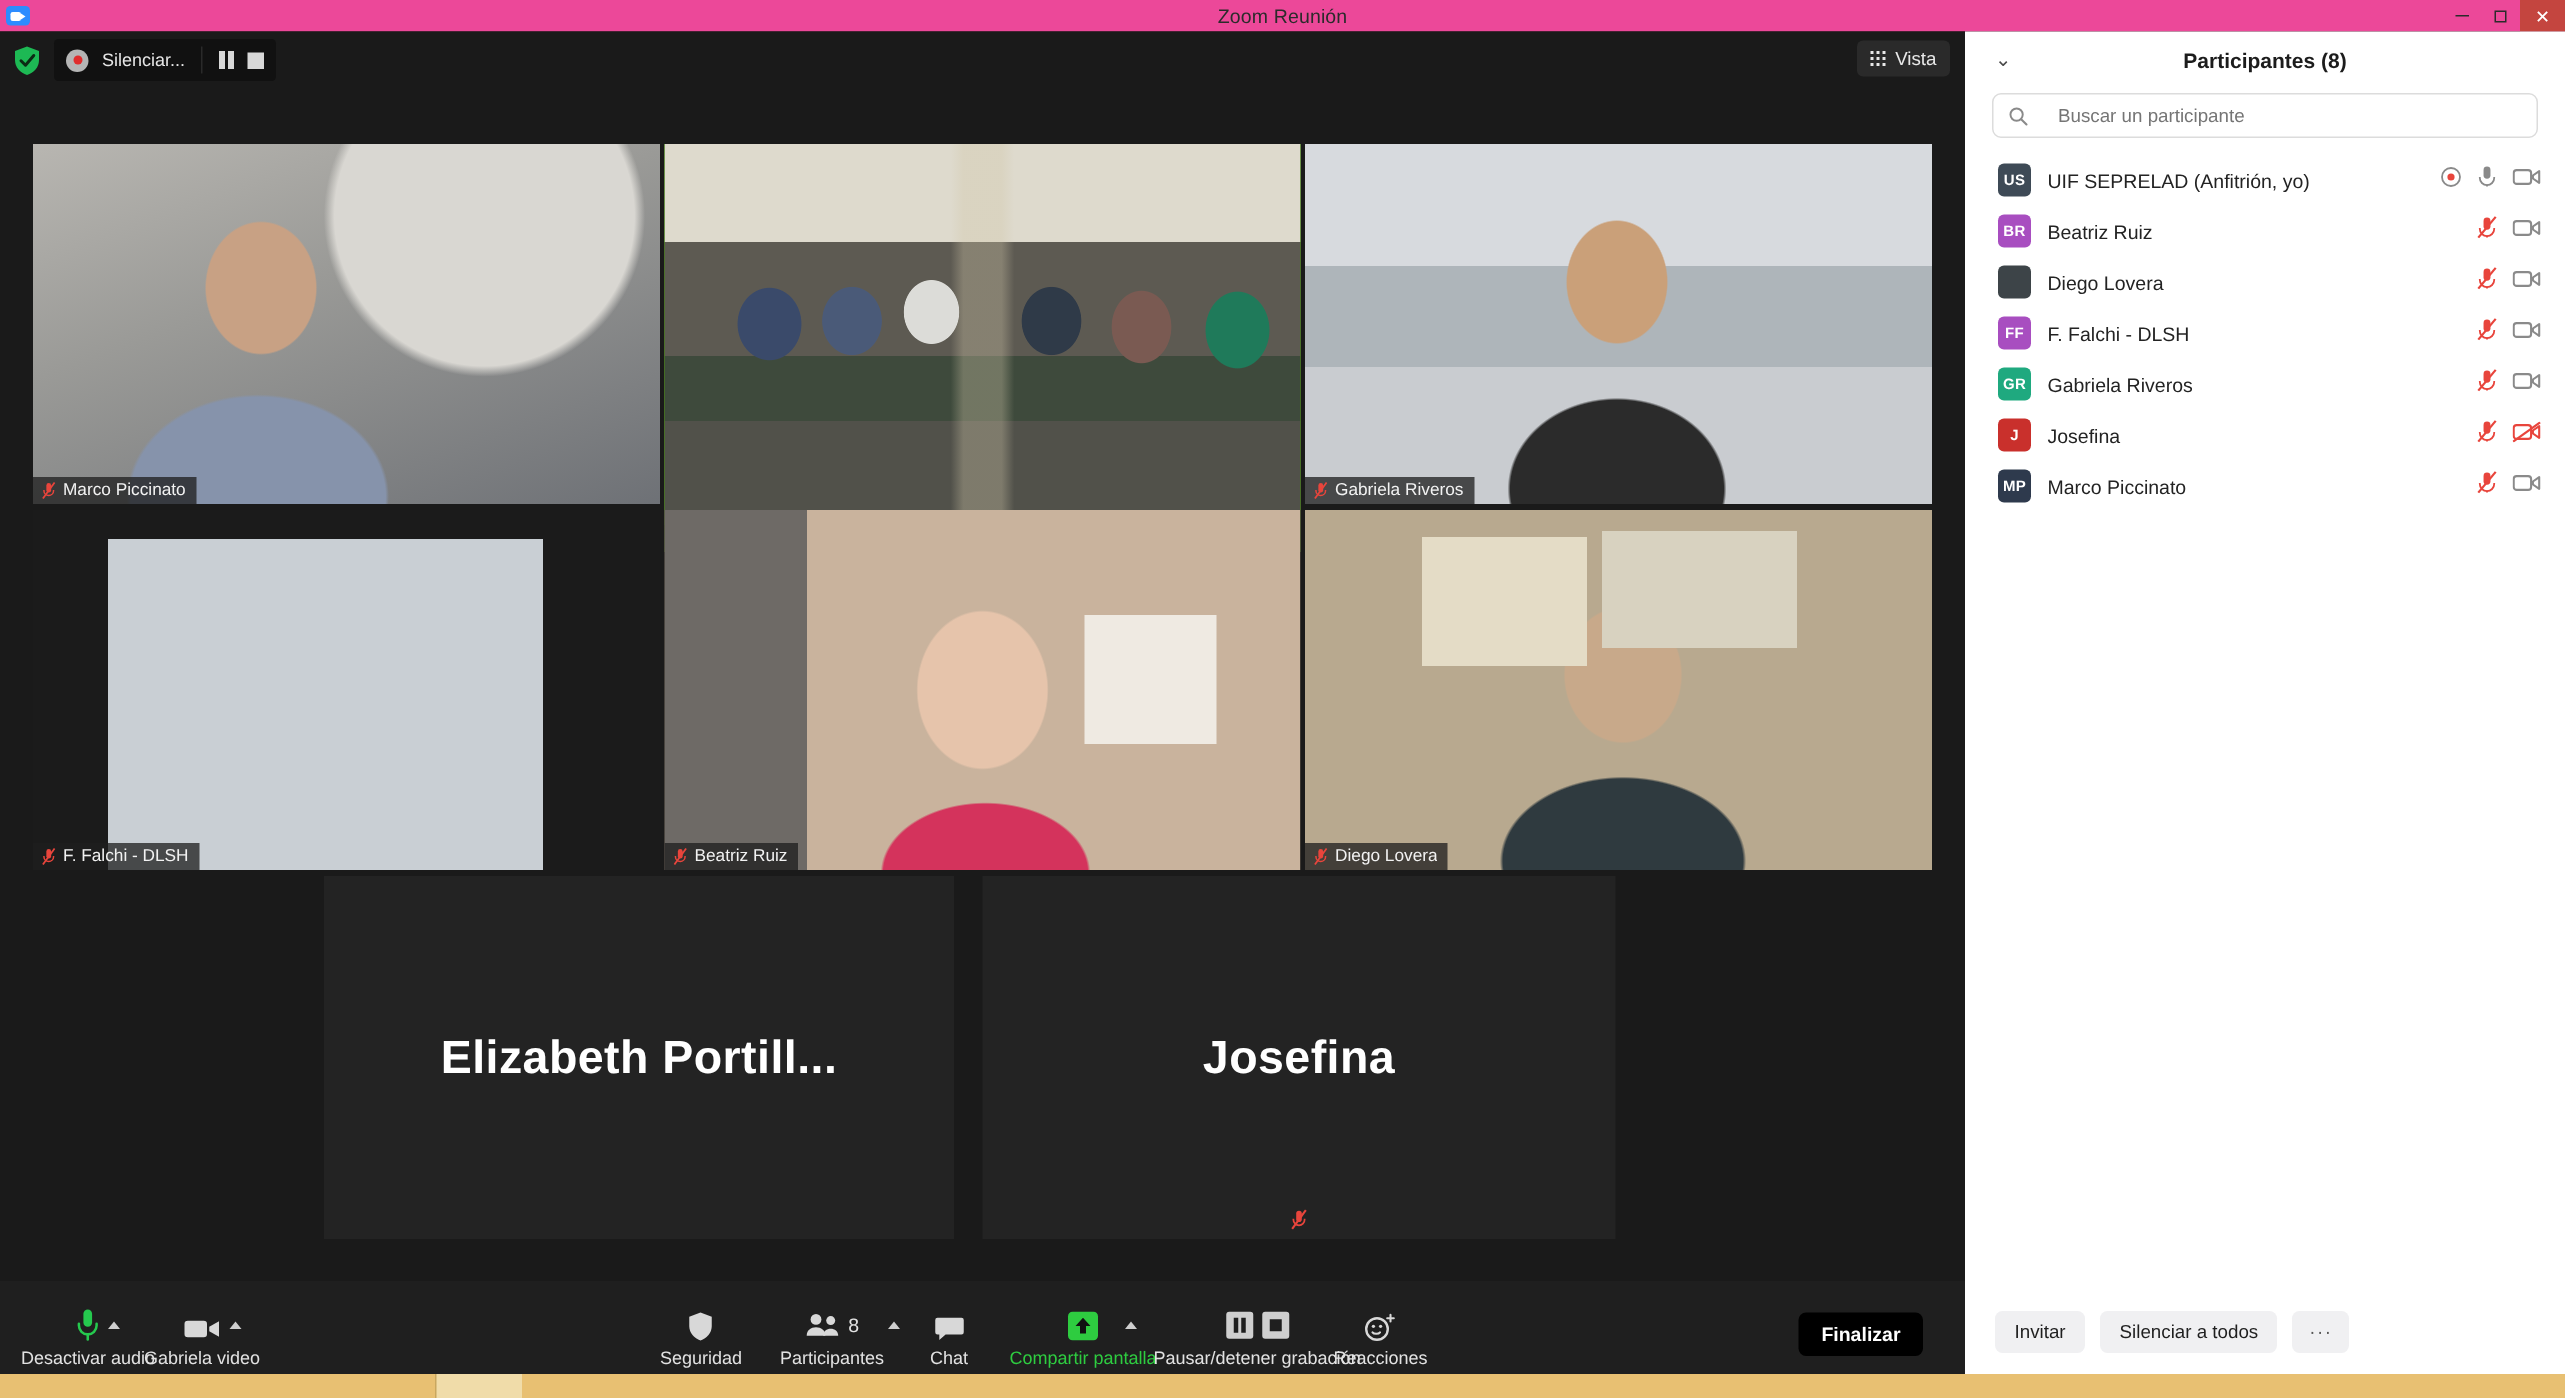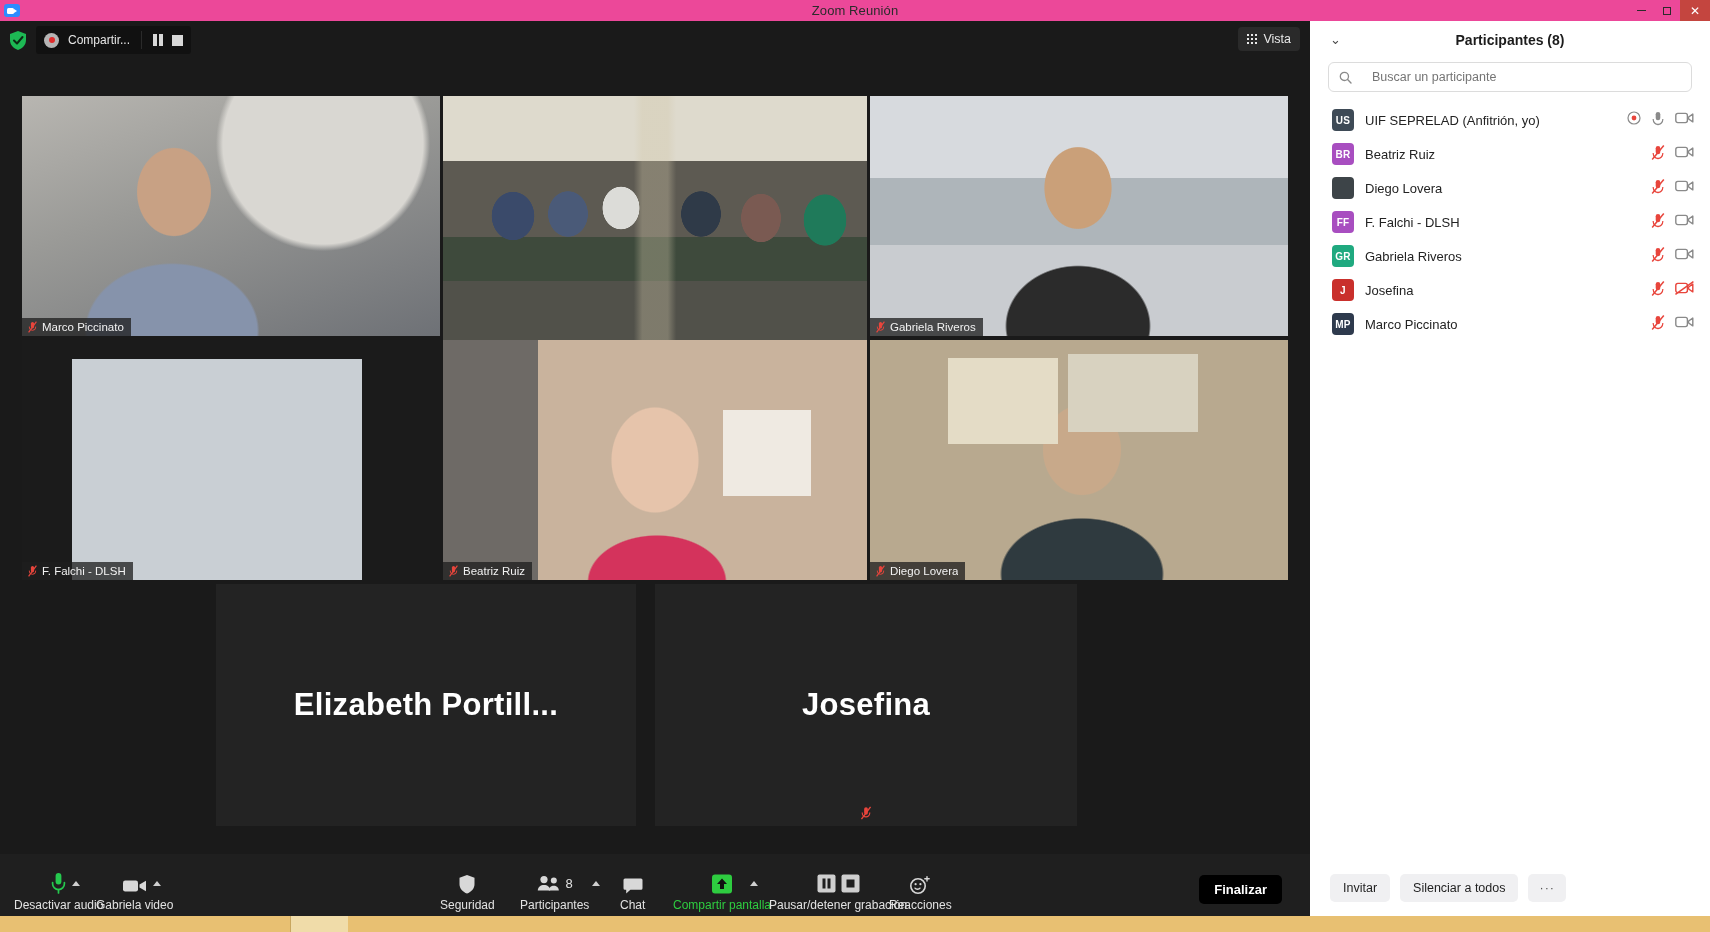--- a/index.html
+++ b/index.html
@@ -192,21 +192,21 @@
         <svg width="20" height="21" viewBox="0 0 20 21">
           <path d="M10 1 L18 4 V10 C18 15 14.5 18.5 10 20 C5.5 18.5 2 15 2 10 V4 Z" fill="#1db954"></path>
           <path d="M6 10.5 L9 13.5 L14.5 7" stroke="#0b2b14" stroke-width="2" fill="none" stroke-linecap="round" stroke-linejoin="round"></path>
         </svg>
       </div>
 
       <div class="recbar">
         <span class="rec-dot">
             <i></i>
           </span>
-        <span class="rec-text">Compartir...</span>
+        <span class="rec-text">Silenciar...</span>
         <span class="rec-sep"></span>
         <span class="rec-pause">
             <i></i>
             <i></i>
           </span>
         <span class="rec-stop"></span>
       </div>
 
       <div class="viewbtn">
         <span class="grid-ico">

